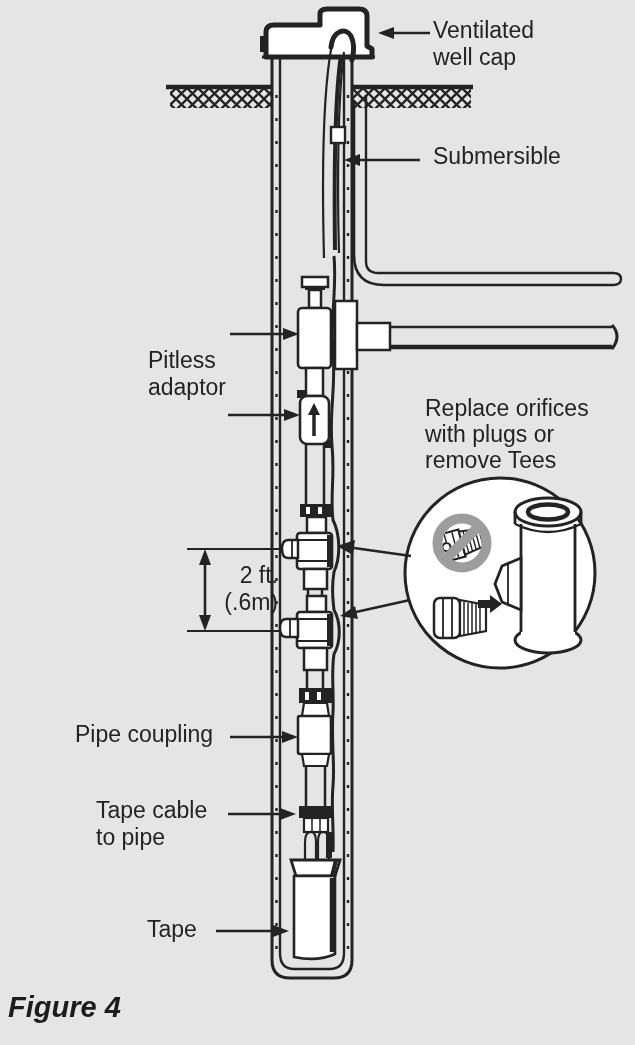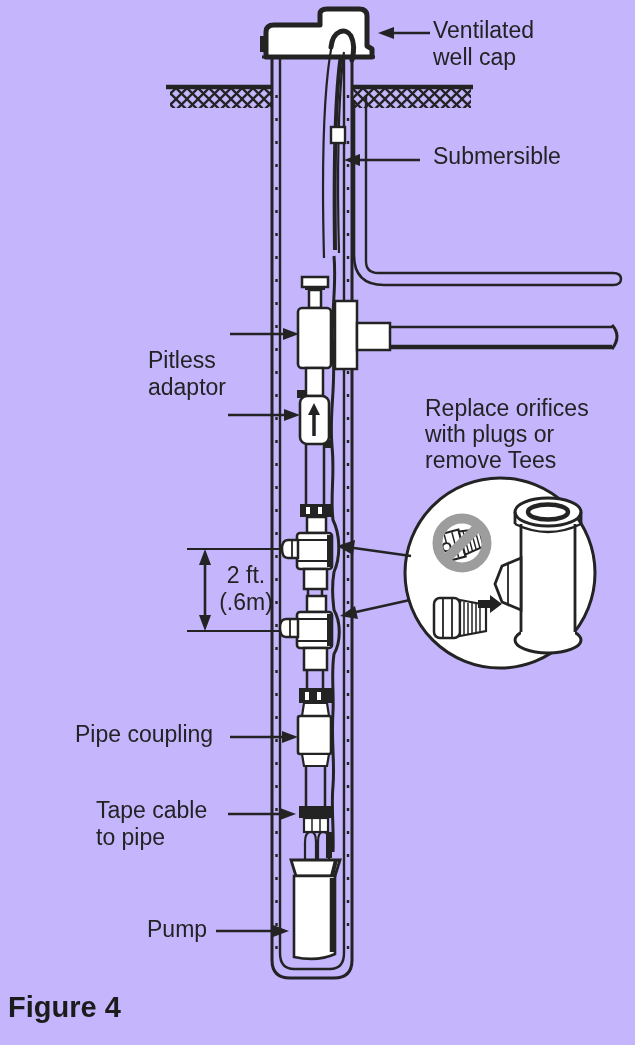--- a/index.html
+++ b/index.html
@@ -1,21 +1,21 @@
 <!DOCTYPE html>
 <html><head>
 <meta charset="utf-8">
 <style>
   html,body{margin:0;padding:0;background:#ffffff;}
-  .page{position:relative;width:635px;height:1045px;background:#c4b5fd;overflow:hidden;
+  .page{position:relative;width:635px;height:1045px;background:#e5e5e5;overflow:hidden;
         font-family:"Liberation Sans", sans-serif;color:#232323;}
   .page svg{position:absolute;left:0;top:0;}
   .lbl{position:absolute;font-size:23px;line-height:27px;color:#232323;white-space:nowrap;}
   .lbl.small{line-height:26px;}
-  .caption{position:absolute;font-size:29px;font-weight:bold;color:#1c1c1c;}
+  .caption{position:absolute;font-size:29px;font-weight:bold;font-style:italic;color:#1c1c1c;}
 </style>
 </head>
 <body>
 
 <div class="page">
 
   <svg width="635" height="1045" viewBox="0 0 635 1045">
     <defs>
       <pattern id="xhatch" width="11" height="11" patternUnits="userSpaceOnUse">
         <path d="M0,11 L11,0" stroke="#232323" stroke-width="2.3"></path>
@@ -249,35 +249,35 @@
     <div>adaptor</div>
   </div>
 
 
   <div class="lbl small" style="left:425px;top:395px;">
     <div>Replace orifices</div>
     <div>with plugs or</div>
     <div>remove Tees</div>
   </div>
 
-  <div class="lbl" style="left:214px;top:562px;width:64px;text-align:center;">
+  <div class="lbl" style="left:214px;top:562px;width:64px;text-align:right;">
     <div>2 ft.</div>
     <div>(.6m)</div>
   </div>
 
   <div class="lbl" style="left:75px;top:721px;">
     <div>Pipe coupling</div>
   </div>
 
   <div class="lbl" style="left:96px;top:797px;">
     <div>Tape cable</div>
     <div>to pipe</div>
   </div>
 
   <div class="lbl" style="left:147px;top:916px;">
-    <div>Pump</div>
+    <div>Tape</div>
   </div>
 
   <div class="caption" style="left:8px;top:991px;">
     <span>Figure 4</span>
   </div>
 
 </div>
 
 </body></html>

